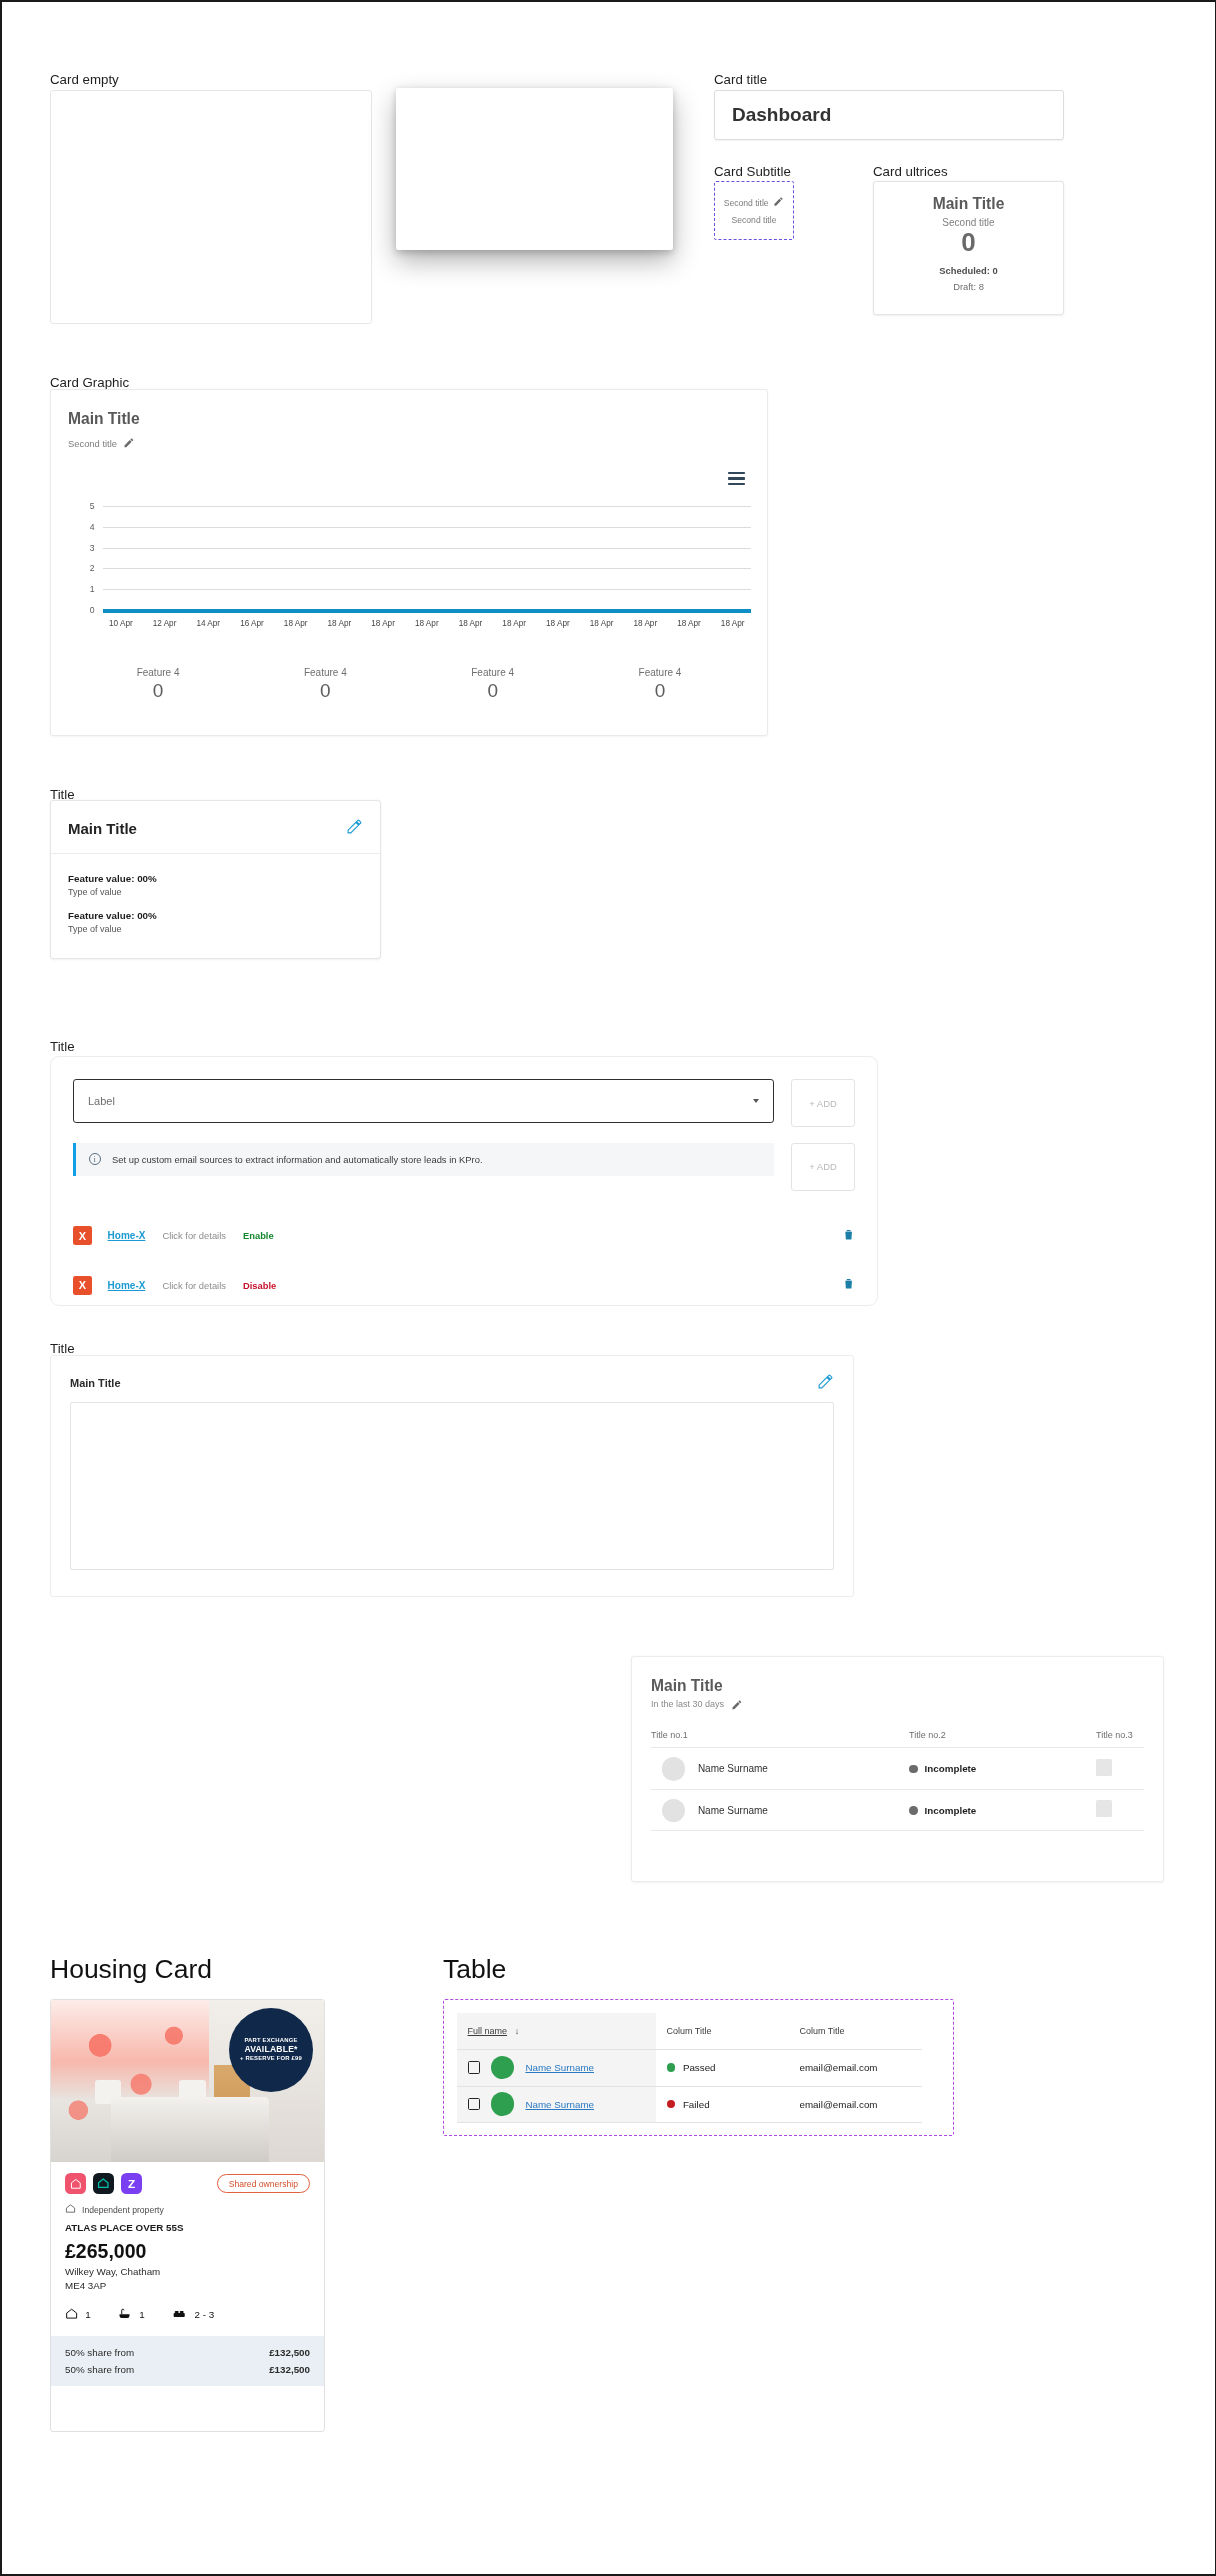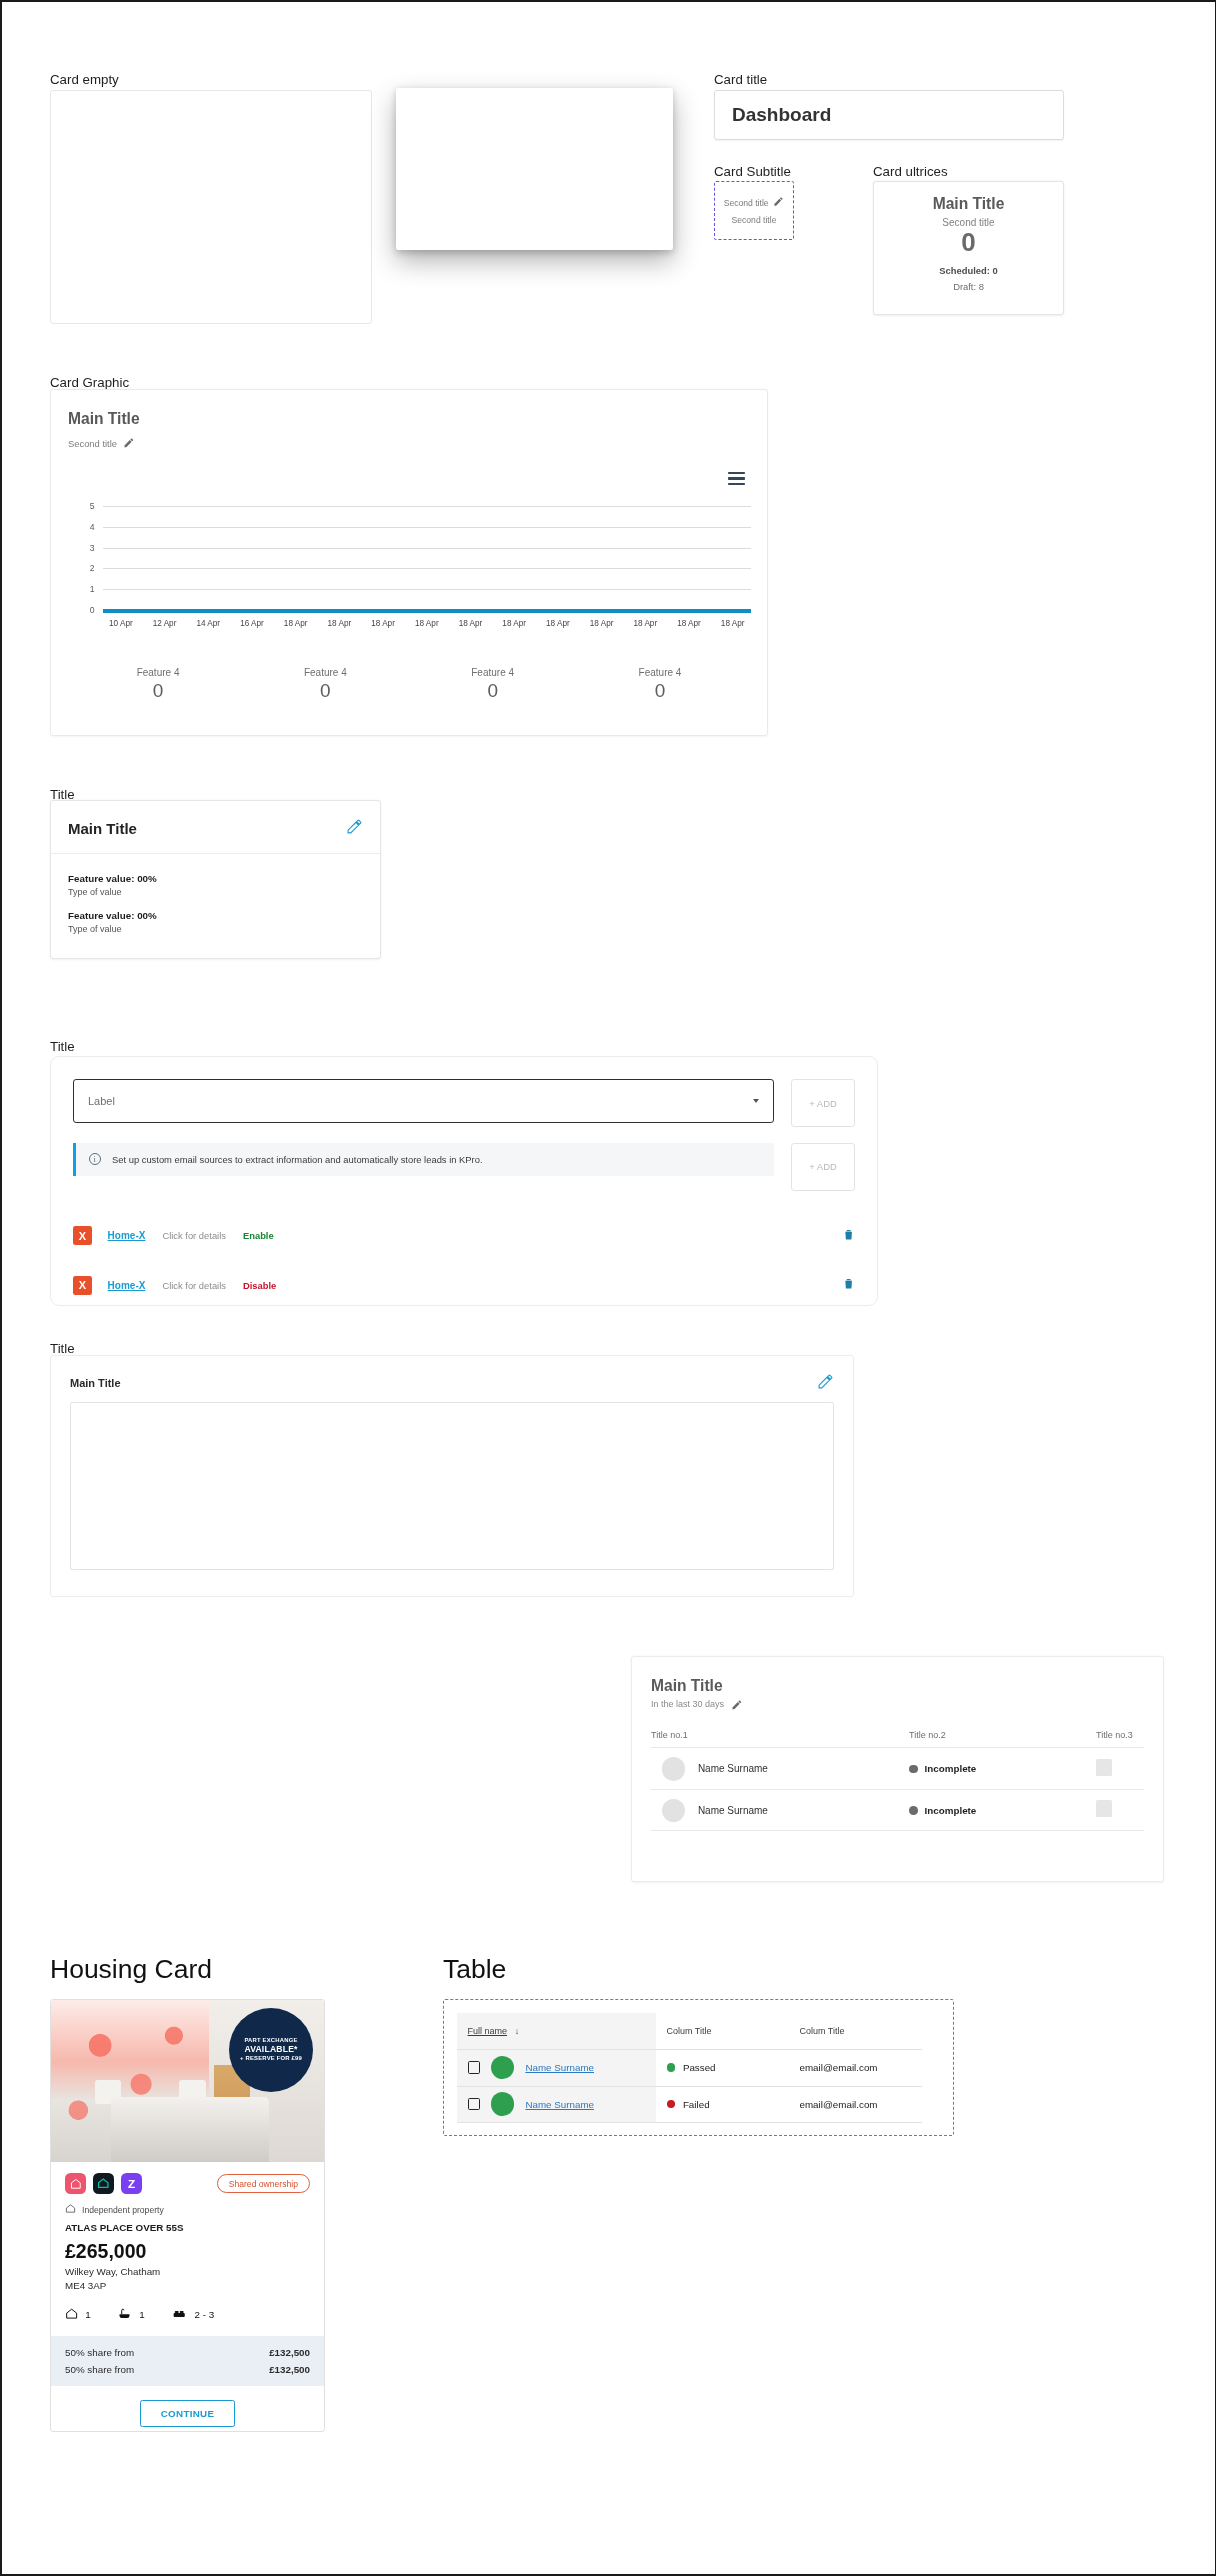--- a/index.html
+++ b/index.html
@@ -561,23 +561,20 @@
     <div id="share-block">
         <div class="share-line">
           <span>50% share from</span>
           <b>£132,500</b>
         </div>
         <div class="share-line">
           <span>50% share from</span>
           <b>£132,500</b>
         </div>
       </div>
-    <div id="continue-wrap">
-      <button id="continue-btn">CONTINUE</button>
-    </div>
   </div>
 
   <div class="abs" id="table-heading">Table</div>
   <div class="abs" id="table-box">
     <div id="tbl">
       <div class="tbl-col1">
         <div class="tbl-head sortable">
           <span class="fullname">Full name</span>
           <span>↓</span>
         </div>

